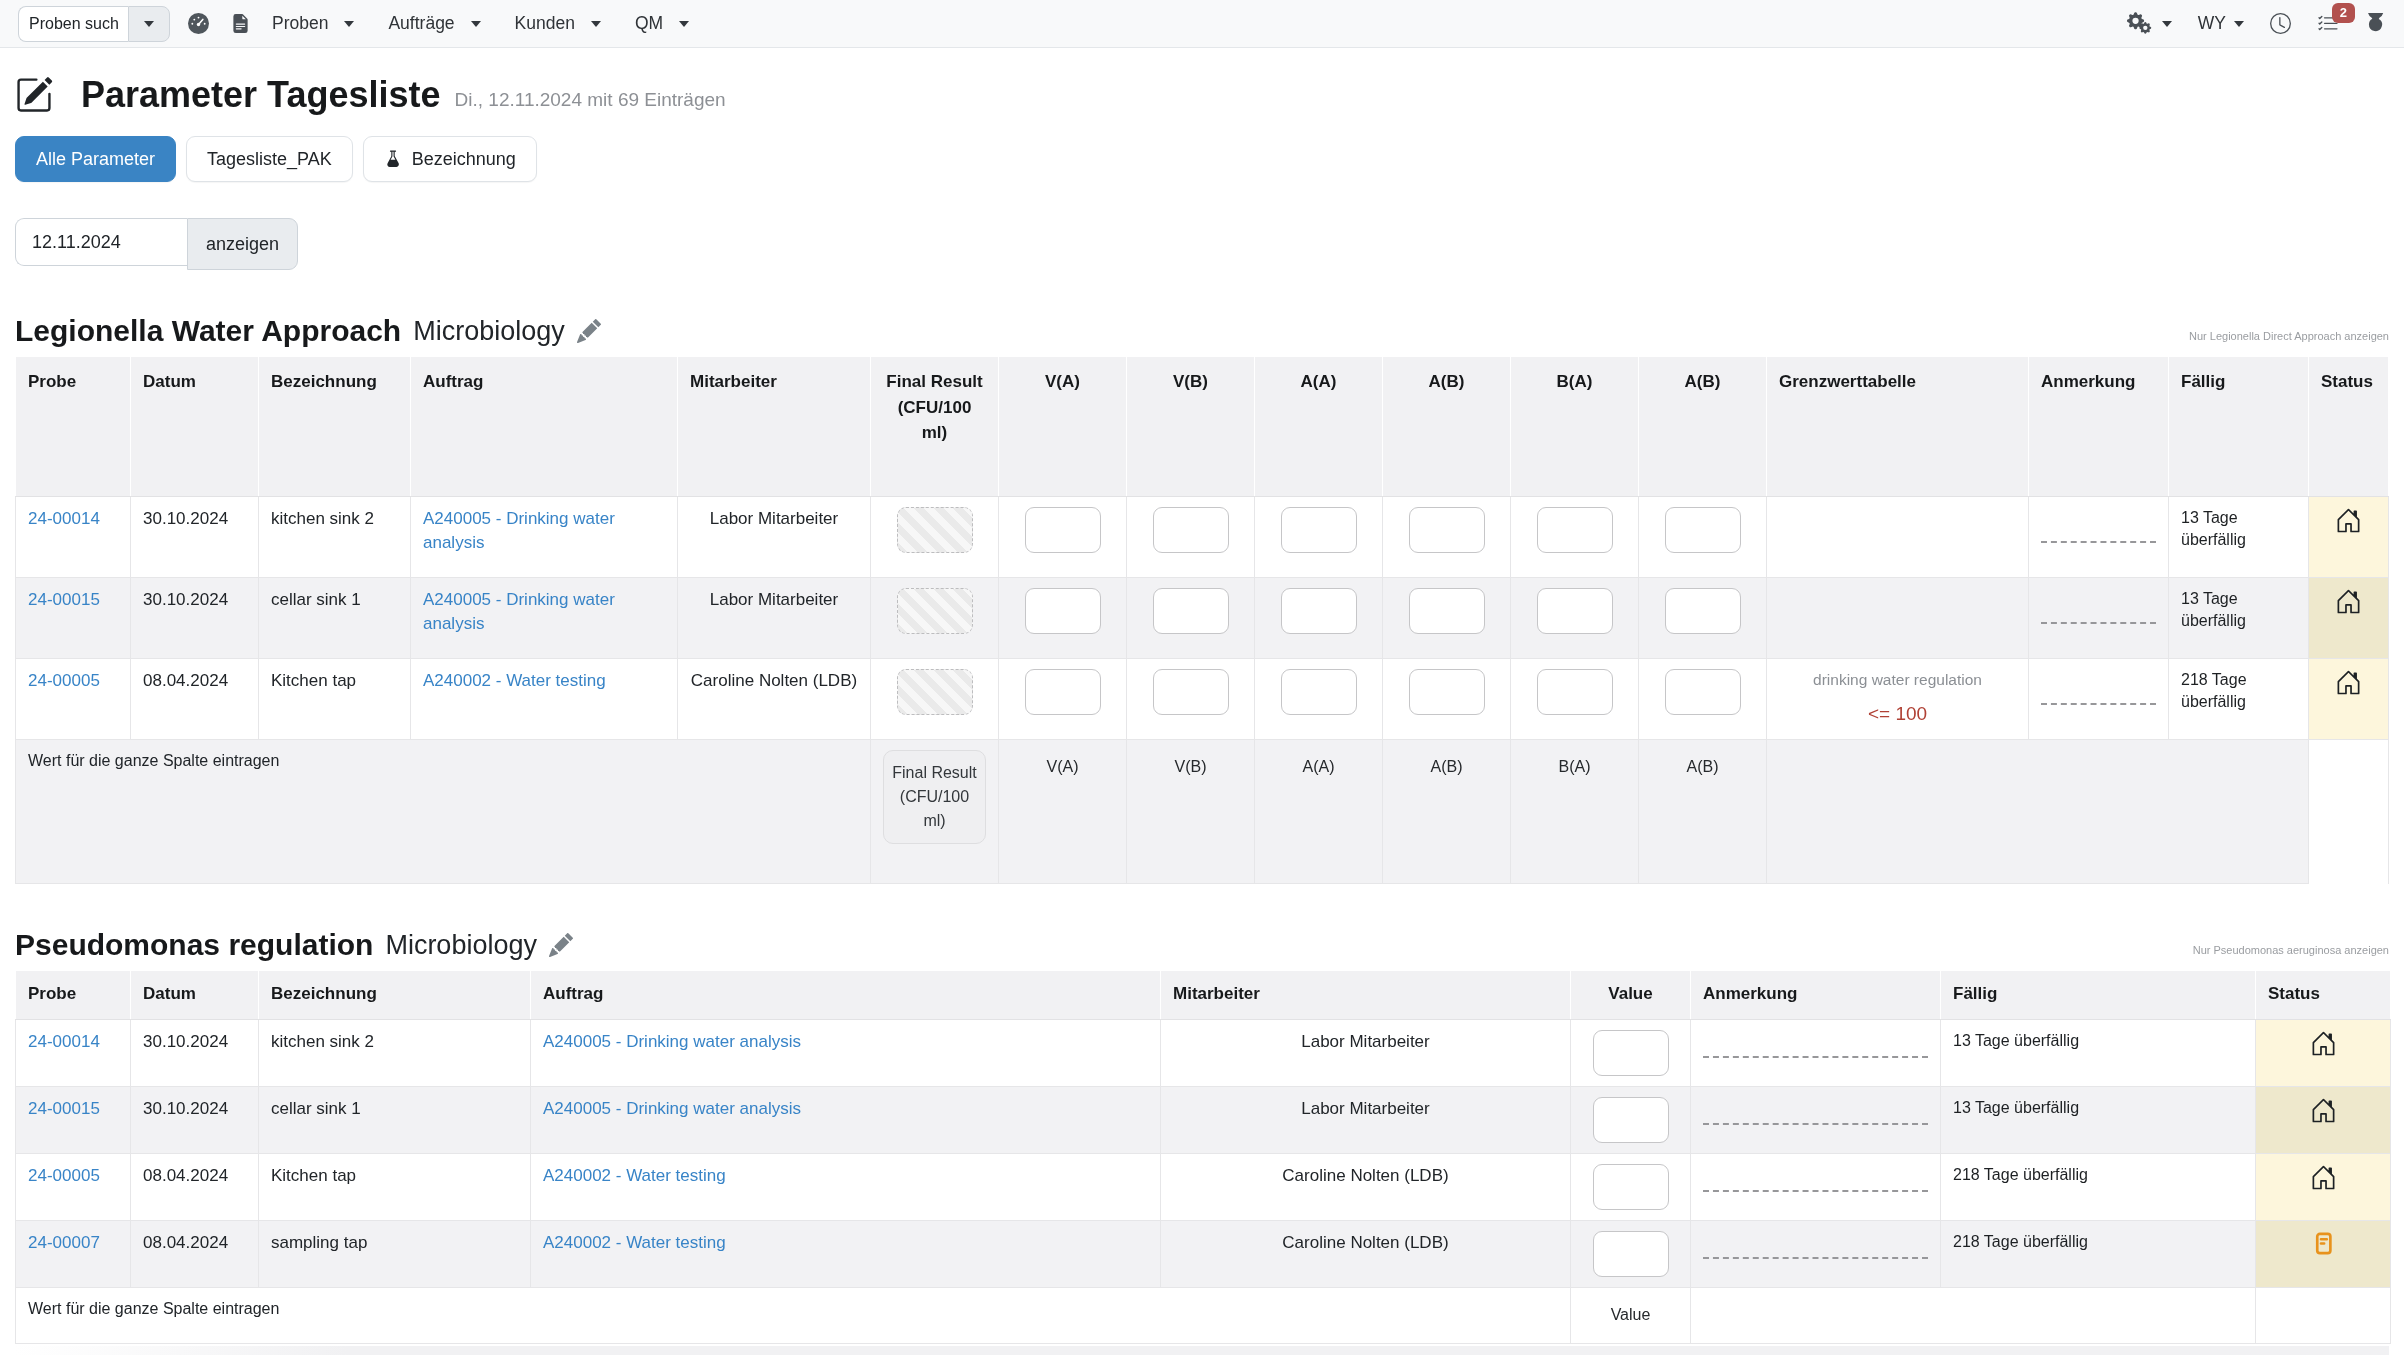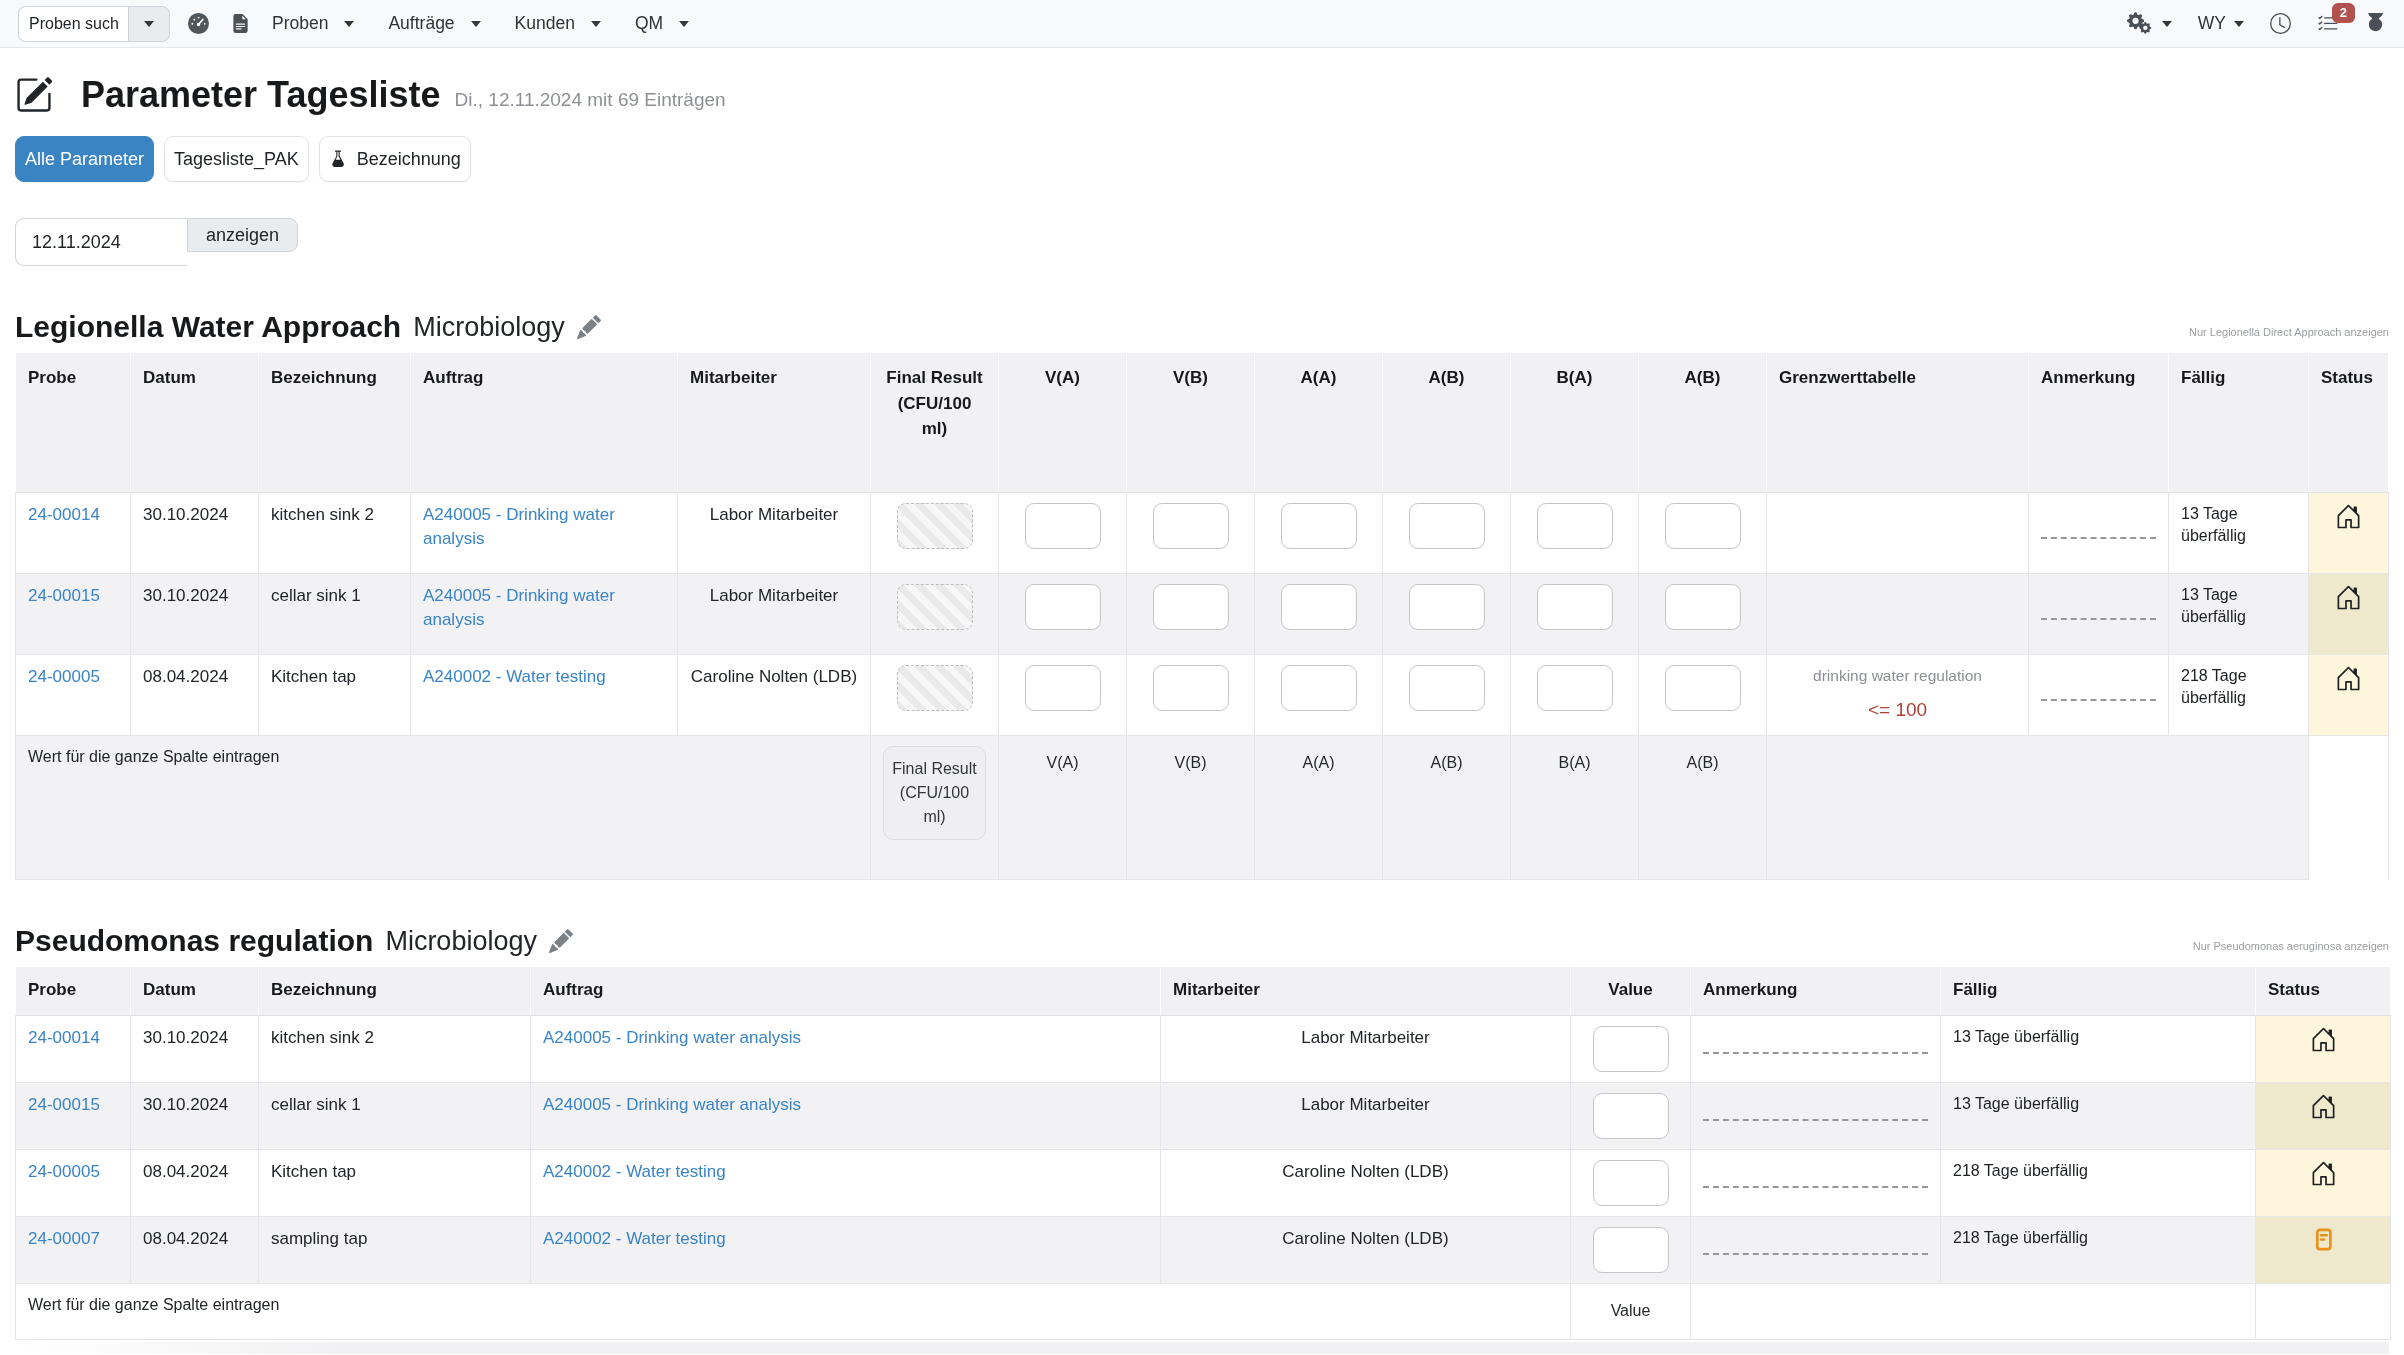--- a/index.html
+++ b/index.html
@@ -28,30 +28,30 @@
   .icon-badge { position: relative; }
   .badge { position: absolute; top: -10px; right: -16px; background: #b2514e; color: #fff;
     font-size: 13px; font-weight: 700; padding: 2px 8px; border-radius: 6px; line-height: 1.3; }
 
   
   .main { padding: 0 15px; }
   .page-head { display: flex; align-items: center; margin-top: 26px; }
   .page-title { font-size: 36px; font-weight: 600; color: #17191b; margin-left: 28px; }
   .page-subtitle { font-size: 19px; color: #8d9095; margin-left: 14px; align-self: flex-end; margin-bottom: 5px; }
   .filter-row { margin-top: 20px; display: flex; }
-  .filter-btn { height: 46px; padding: 0 9px; font-size: 18px; font-family: inherit;
+  .filter-btn { height: 46px; padding: 0 20px; font-size: 18px; font-family: inherit;
     border-radius: 9px; border: 1px solid #dfe3e7; background: #fff; color: #212529;
     display: inline-flex; align-items: center; gap: 10px; margin-right: 10px; cursor: pointer;
     box-shadow: 0 1px 1px rgba(0,0,0,.04); }
   .filter-btn.active { background: #3a84c4; border-color: #3a84c4; color: #fff; }
   .date-row { margin-top: 36px; display: flex; }
   .date-input { width: 172px; height: 48px; border: 1px solid #ced4da; border-right: none;
     border-radius: 9px 0 0 9px; padding: 0 16px; font-size: 18px; font-family: inherit;
     color: #212529; outline: none; }
-  .show-btn { height: 34px; padding: 0 18px; border: 1px solid #ced4da; background: #e9ecef;
+  .show-btn { height: 52px; padding: 0 18px; border: 1px solid #ced4da; background: #e9ecef;
     border-radius: 0 9px 9px 0; font-size: 18px; font-family: inherit; color: #212529; cursor: pointer; }
 
   
   .sec-head { display: flex; align-items: flex-end; justify-content: space-between;
     margin: 44px 0 8px; }
   .sec-title-wrap { display: flex; align-items: center; gap: 12px; }
   .sec-title { font-size: 30px; font-weight: 700; color: #17191b; }
   .sec-sub { font-size: 27px; font-weight: 400; color: #212529; }
   .only-link { font-size: 11px; color: #9a9da1; text-decoration: none; margin-bottom: 6px; cursor: pointer; }
   .edit-pencil { cursor: pointer; display: inline-flex; }

